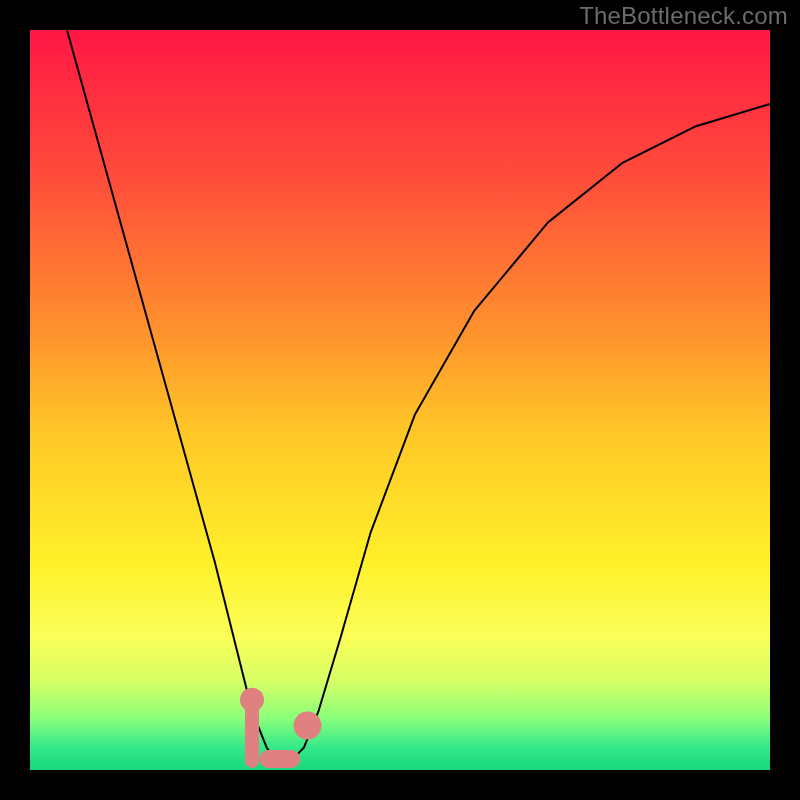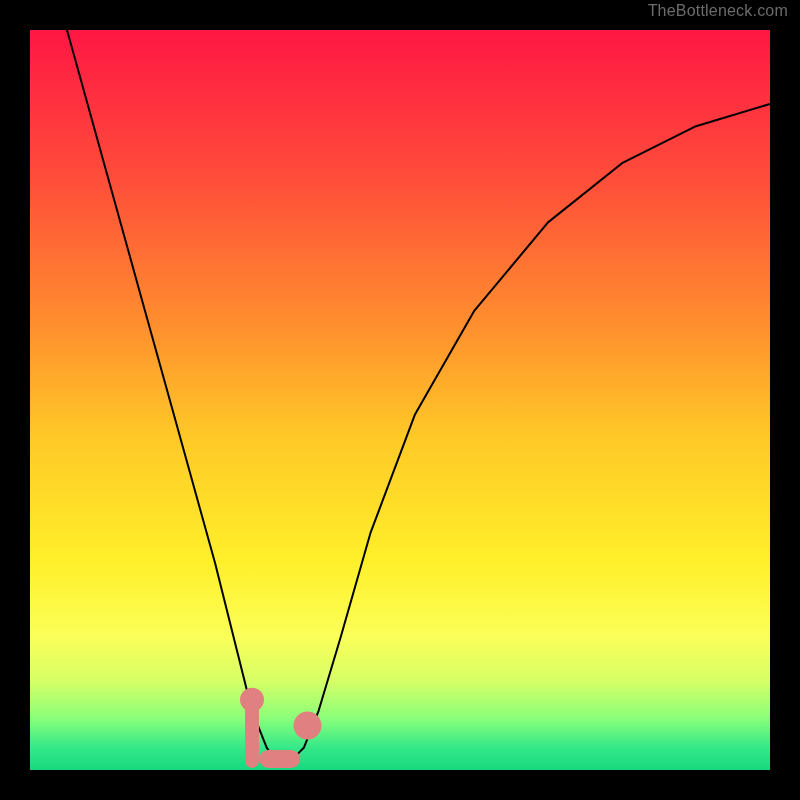--- a/index.html
+++ b/index.html
@@ -22,21 +22,21 @@
     top: 30px;
     width: 740px;
     height: 740px;
     overflow: hidden;
   }
   .watermark {
     position: absolute;
     top: 2px;
     right: 12px;
     color: #6b6b6b;
-    font-size: 16px;
+    font-size: 24px;
     font-weight: 500;
     letter-spacing: 0.2px;
     z-index: 10;
   }
   svg {
     display: block;
   }
 </style>
 </head>
 <body>

